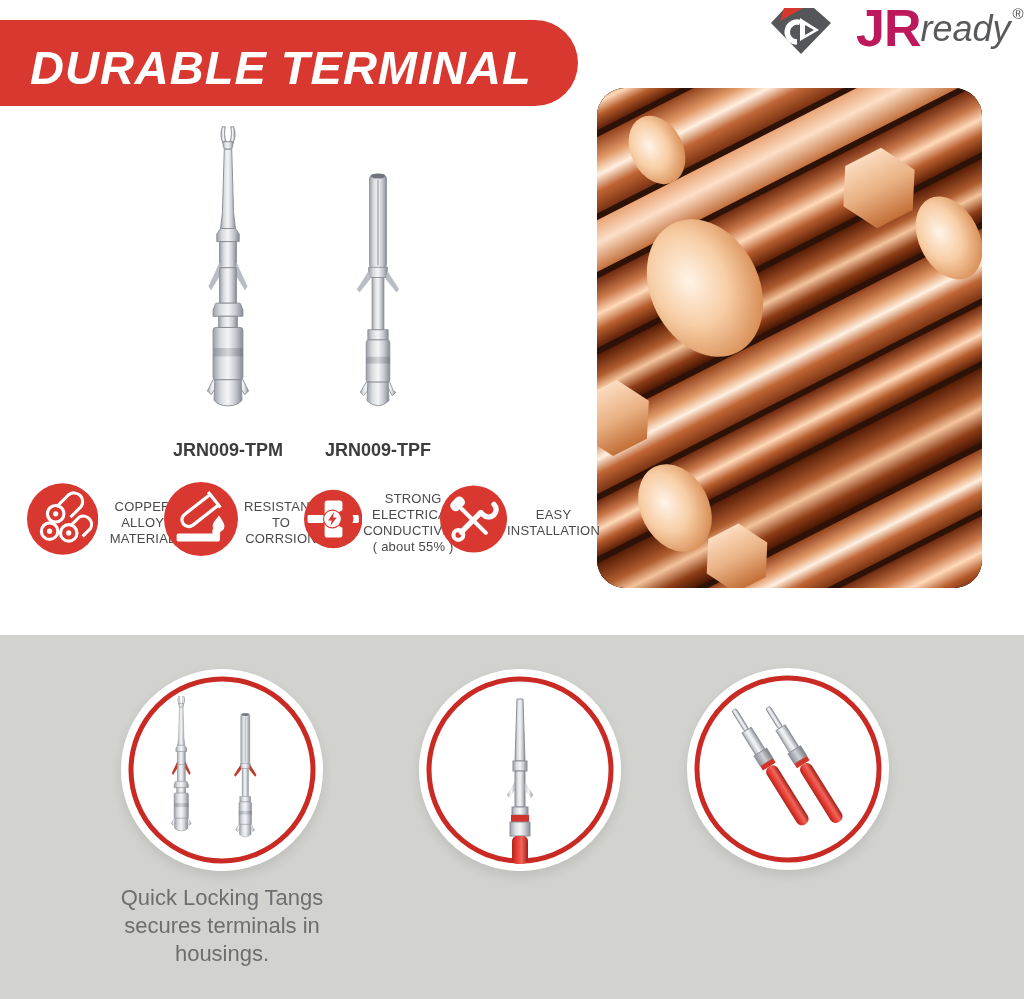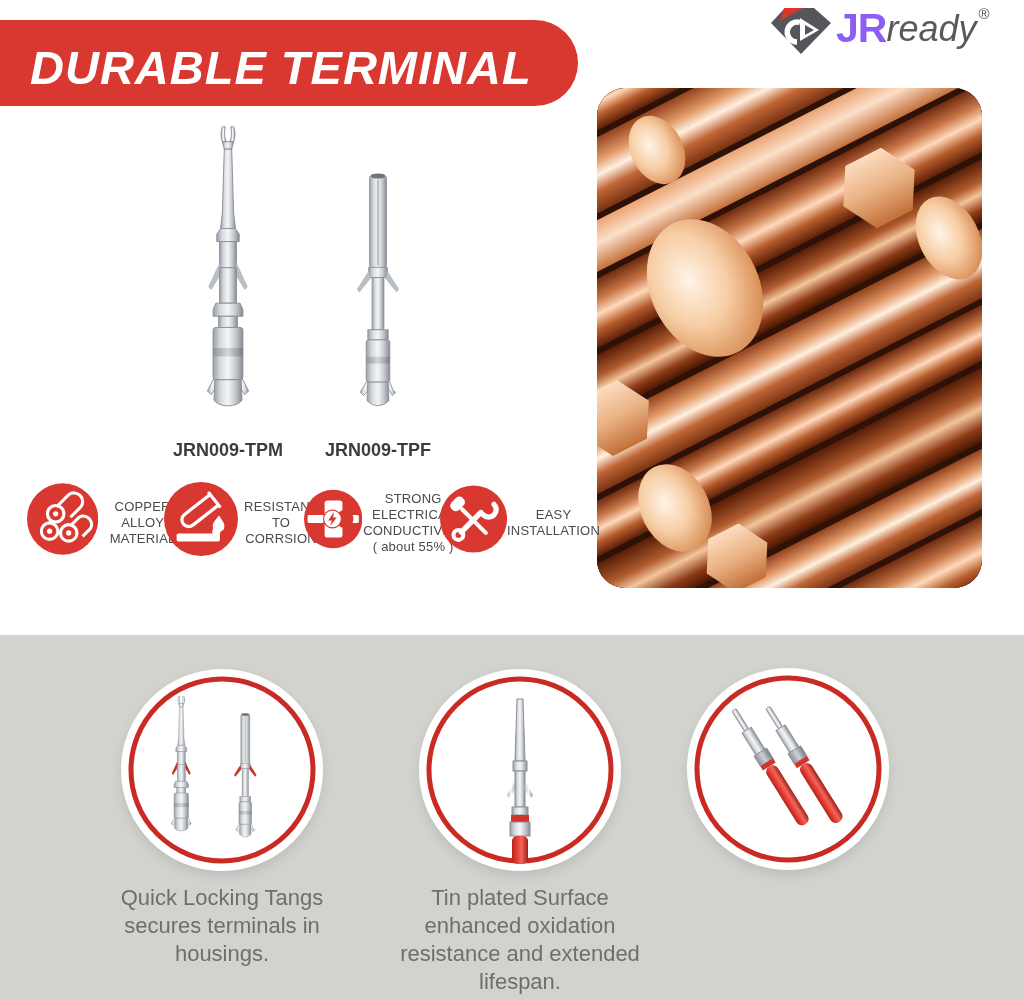--- a/index.html
+++ b/index.html
@@ -8,21 +8,21 @@
 
   
   .banner{position:absolute;left:0;top:20px;width:578px;height:86px;background:#d8382f;
           border-radius:0 43px 43px 0;display:flex;align-items:center;}
   .banner-title{color:#ffffff;font-size:47px;font-weight:bold;font-style:italic;
                 letter-spacing:1px;padding-left:30px;white-space:nowrap;margin-top:9px;}
 
   
   .logo{position:absolute;left:766px;top:4px;display:flex;align-items:flex-start;}
   .logo svg{display:block;margin-top:2px;}
-  .logo-jr{color:#8b5cf6;font-size:41px;font-weight:bold;line-height:48px;margin-left:0;letter-spacing:-1px;}
+  .logo-jr{color:#be185d;font-size:52px;font-weight:bold;line-height:48px;margin-left:20px;letter-spacing:-1px;}
   .logo-ready{color:#58595b;font-size:36px;font-weight:400;line-height:50px;letter-spacing:0px;font-style:italic;}
   .logo-reg{color:#4f5052;font-size:15px;line-height:15px;margin-top:2px;margin-left:2px;}
 
   
   .product-img{position:absolute;}
   .product-label{position:absolute;top:440px;width:150px;text-align:center;
                  font-size:18px;font-weight:bold;color:#3c3c3c;}
 
   
   .copper{position:absolute;left:597px;top:88px;width:385px;height:500px;border-radius:28px;
@@ -317,15 +317,14 @@
           <rect x="-5" y="24" width="11" height="26" fill="url(#gSilver)" stroke="#8b9097" stroke-width=".8"></rect>
           <rect x="-7" y="50" width="15" height="12" fill="url(#gSilverD)" stroke="#8b9097" stroke-width=".8"></rect>
           <rect x="-7" y="62" width="15" height="5" fill="#d0342c"></rect>
           <rect x="-6" y="67" width="13" height="68" rx="6" fill="url(#gWire)"></rect>
         </g>
       </g>
     </svg>
   </div>
 
   <div class="benefit-caption" style="left:114px;width:216px">Quick Locking Tangs secures terminals in housings.</div>
-  <div class="benefit-caption" style="left:390px;width:260px">Tin plated Surface enhanced oxidation resistance and extended lifespan.</div>
 
 </div>
 
 </body></html>

